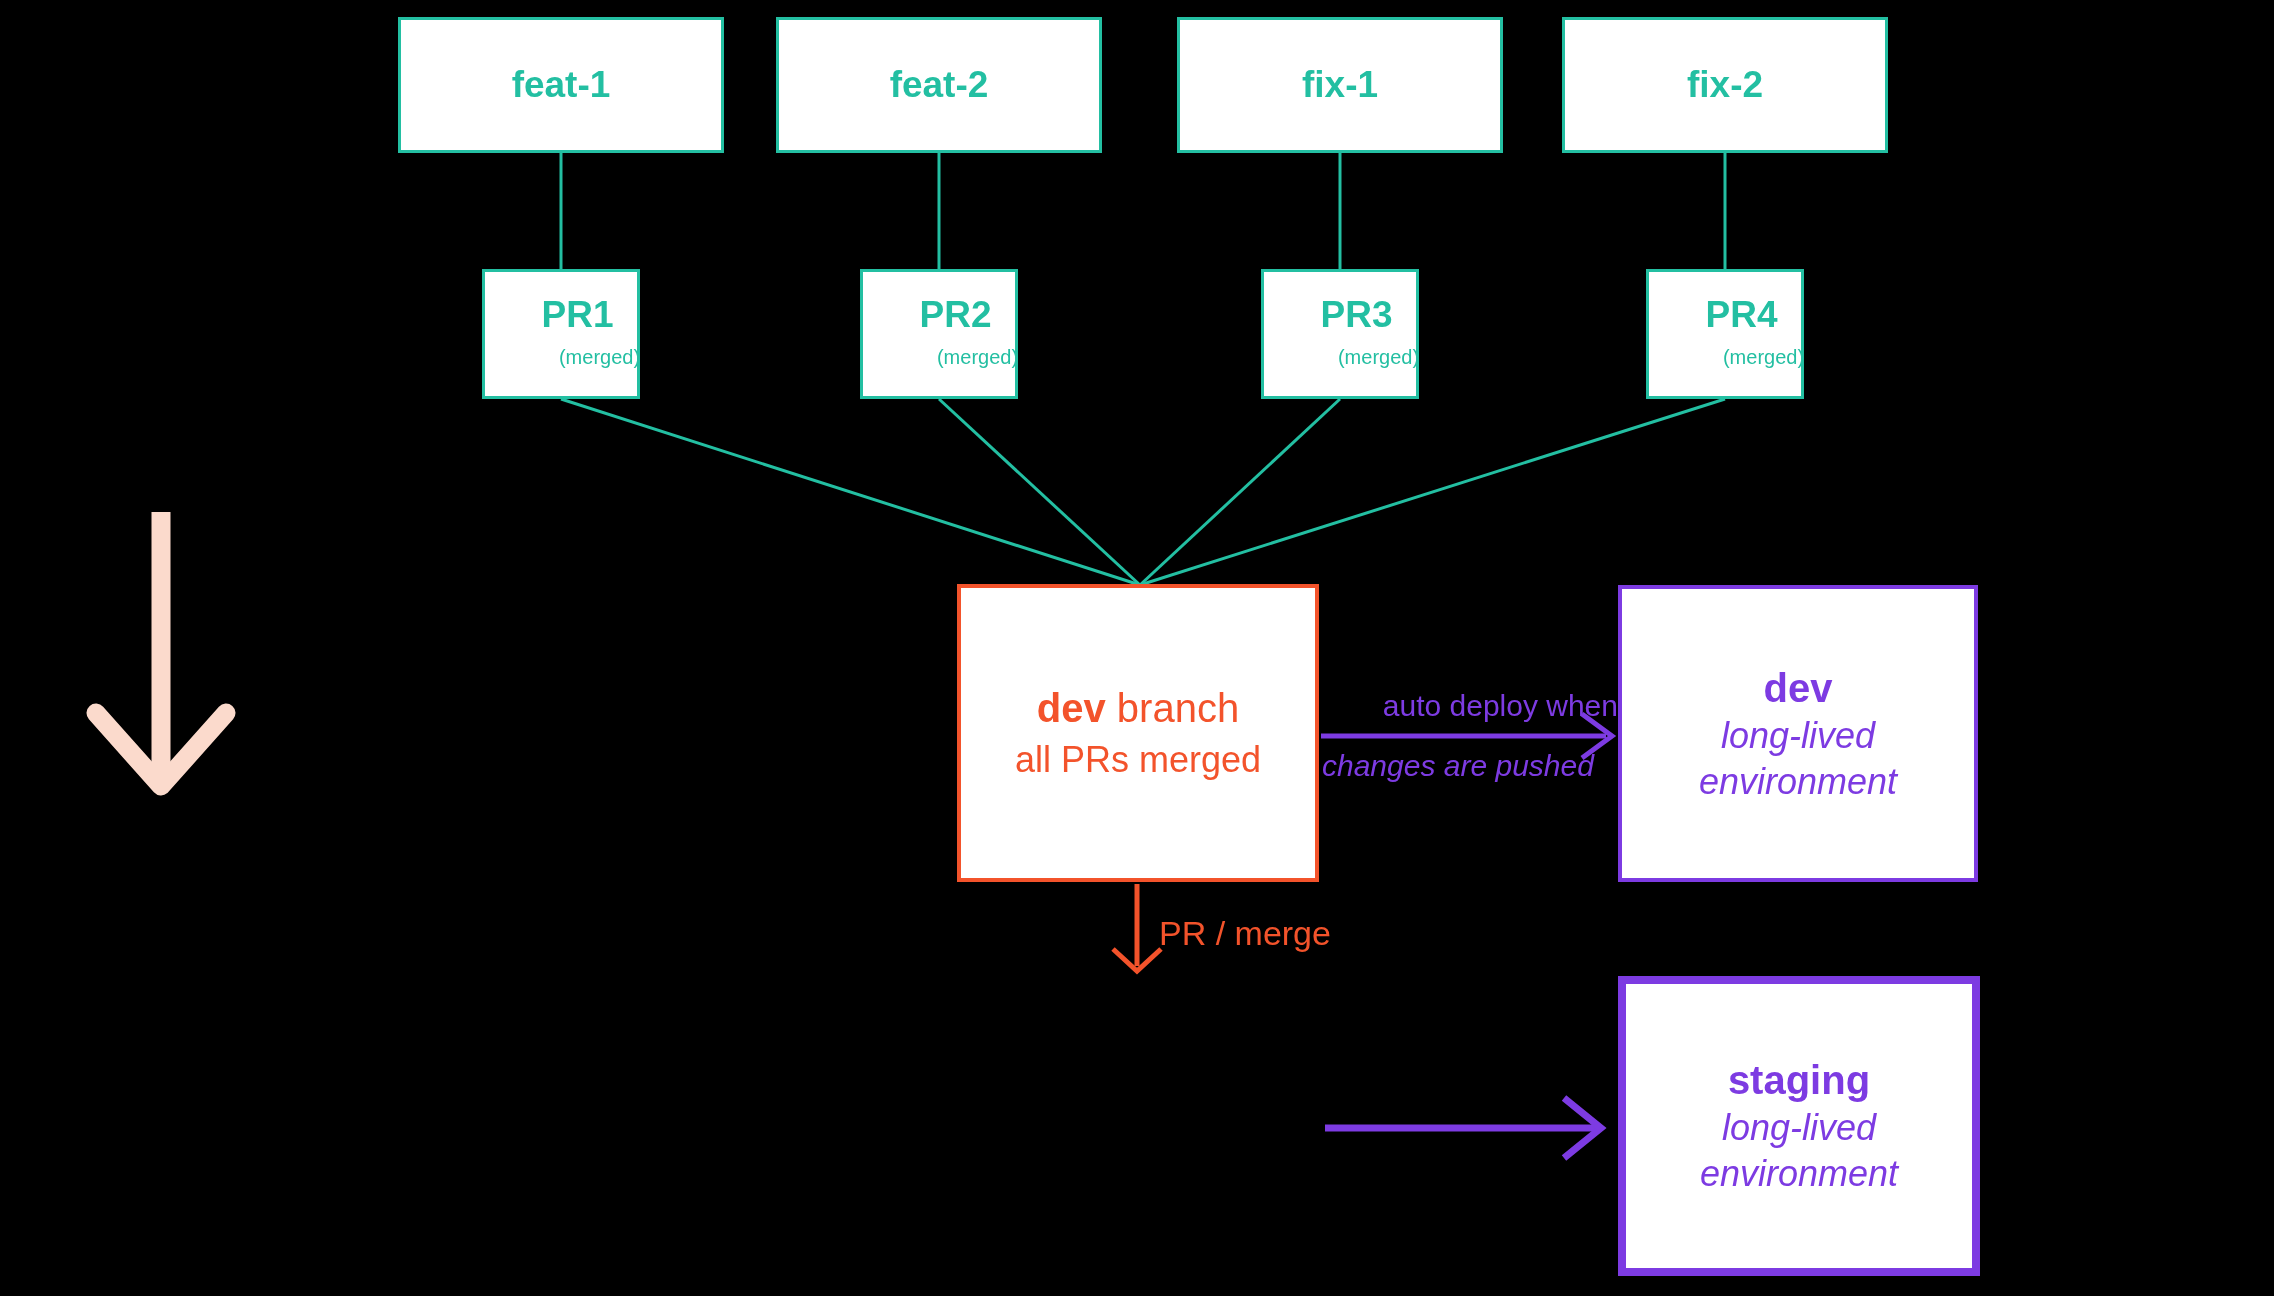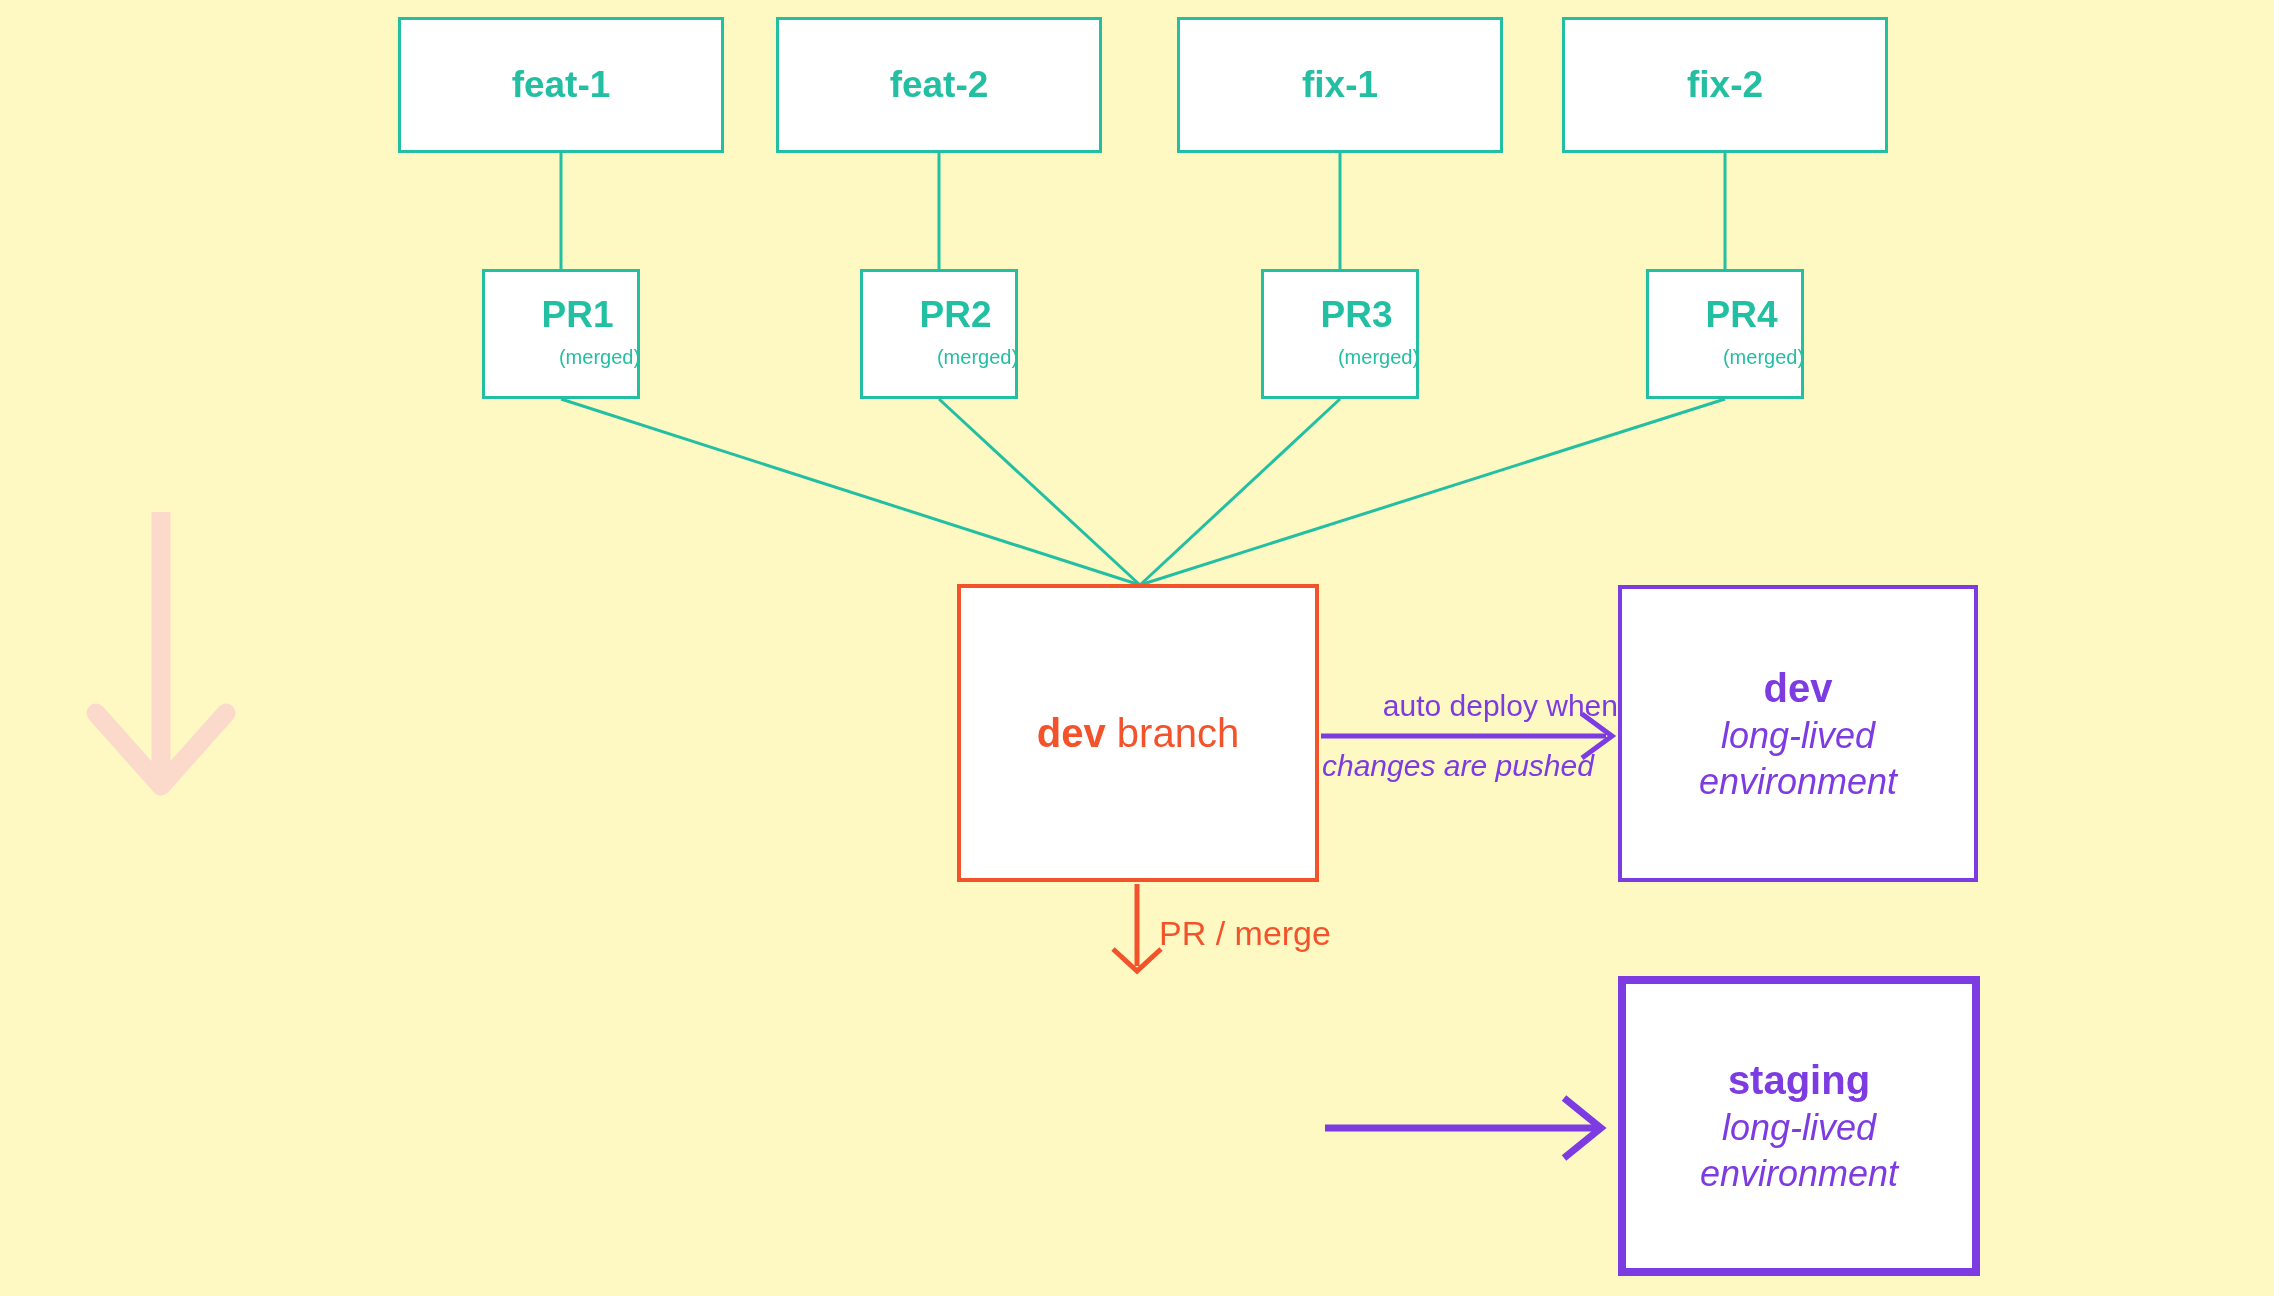--- a/index.html
+++ b/index.html
@@ -1,19 +1,19 @@
 <!DOCTYPE html>
 <html style="--teal: #23bfa2; --orange: #f3532b; --purple: #7d3be2; --faded: #fbdacc;"><head>
 <meta charset="utf-8">
 <style>
   html,body{margin:0;padding:0;background:#ffffff;}
   .canvas{
     position:relative;
     width:2274px;height:1296px;
-    background:#fef9c3;
+    background:#000000;
     font-family:"Liberation Sans","DejaVu Sans",sans-serif;
     overflow:hidden;
   }
   svg.wires{position:absolute;left:0;top:0;z-index:0;}
 
   .box{
     position:absolute;
     background:#ffffff;
     box-sizing:border-box;
     display:flex;flex-direction:column;
@@ -164,20 +164,21 @@
     <span class="pr-name">PR3</span>
     <span class="pr-merged">(merged)</span>
   </div>
   <div class="box pr-box" id="pr4">
     <span class="pr-name">PR4</span>
     <span class="pr-merged">(merged)</span>
   </div>
 
   <div class="box dev-branch-box">
     <div class="title-line"><span class="b">dev</span><span> branch</span></div>
+    <div class="sub-line">all PRs merged</div>
   </div>
 
   <div class="box env-box dev-env-box">
     <div class="env-title">dev</div>
     <div class="env-line">long-lived</div>
     <div class="env-line">environment</div>
   </div>
 
 
   <div class="box env-box staging-env-box">

